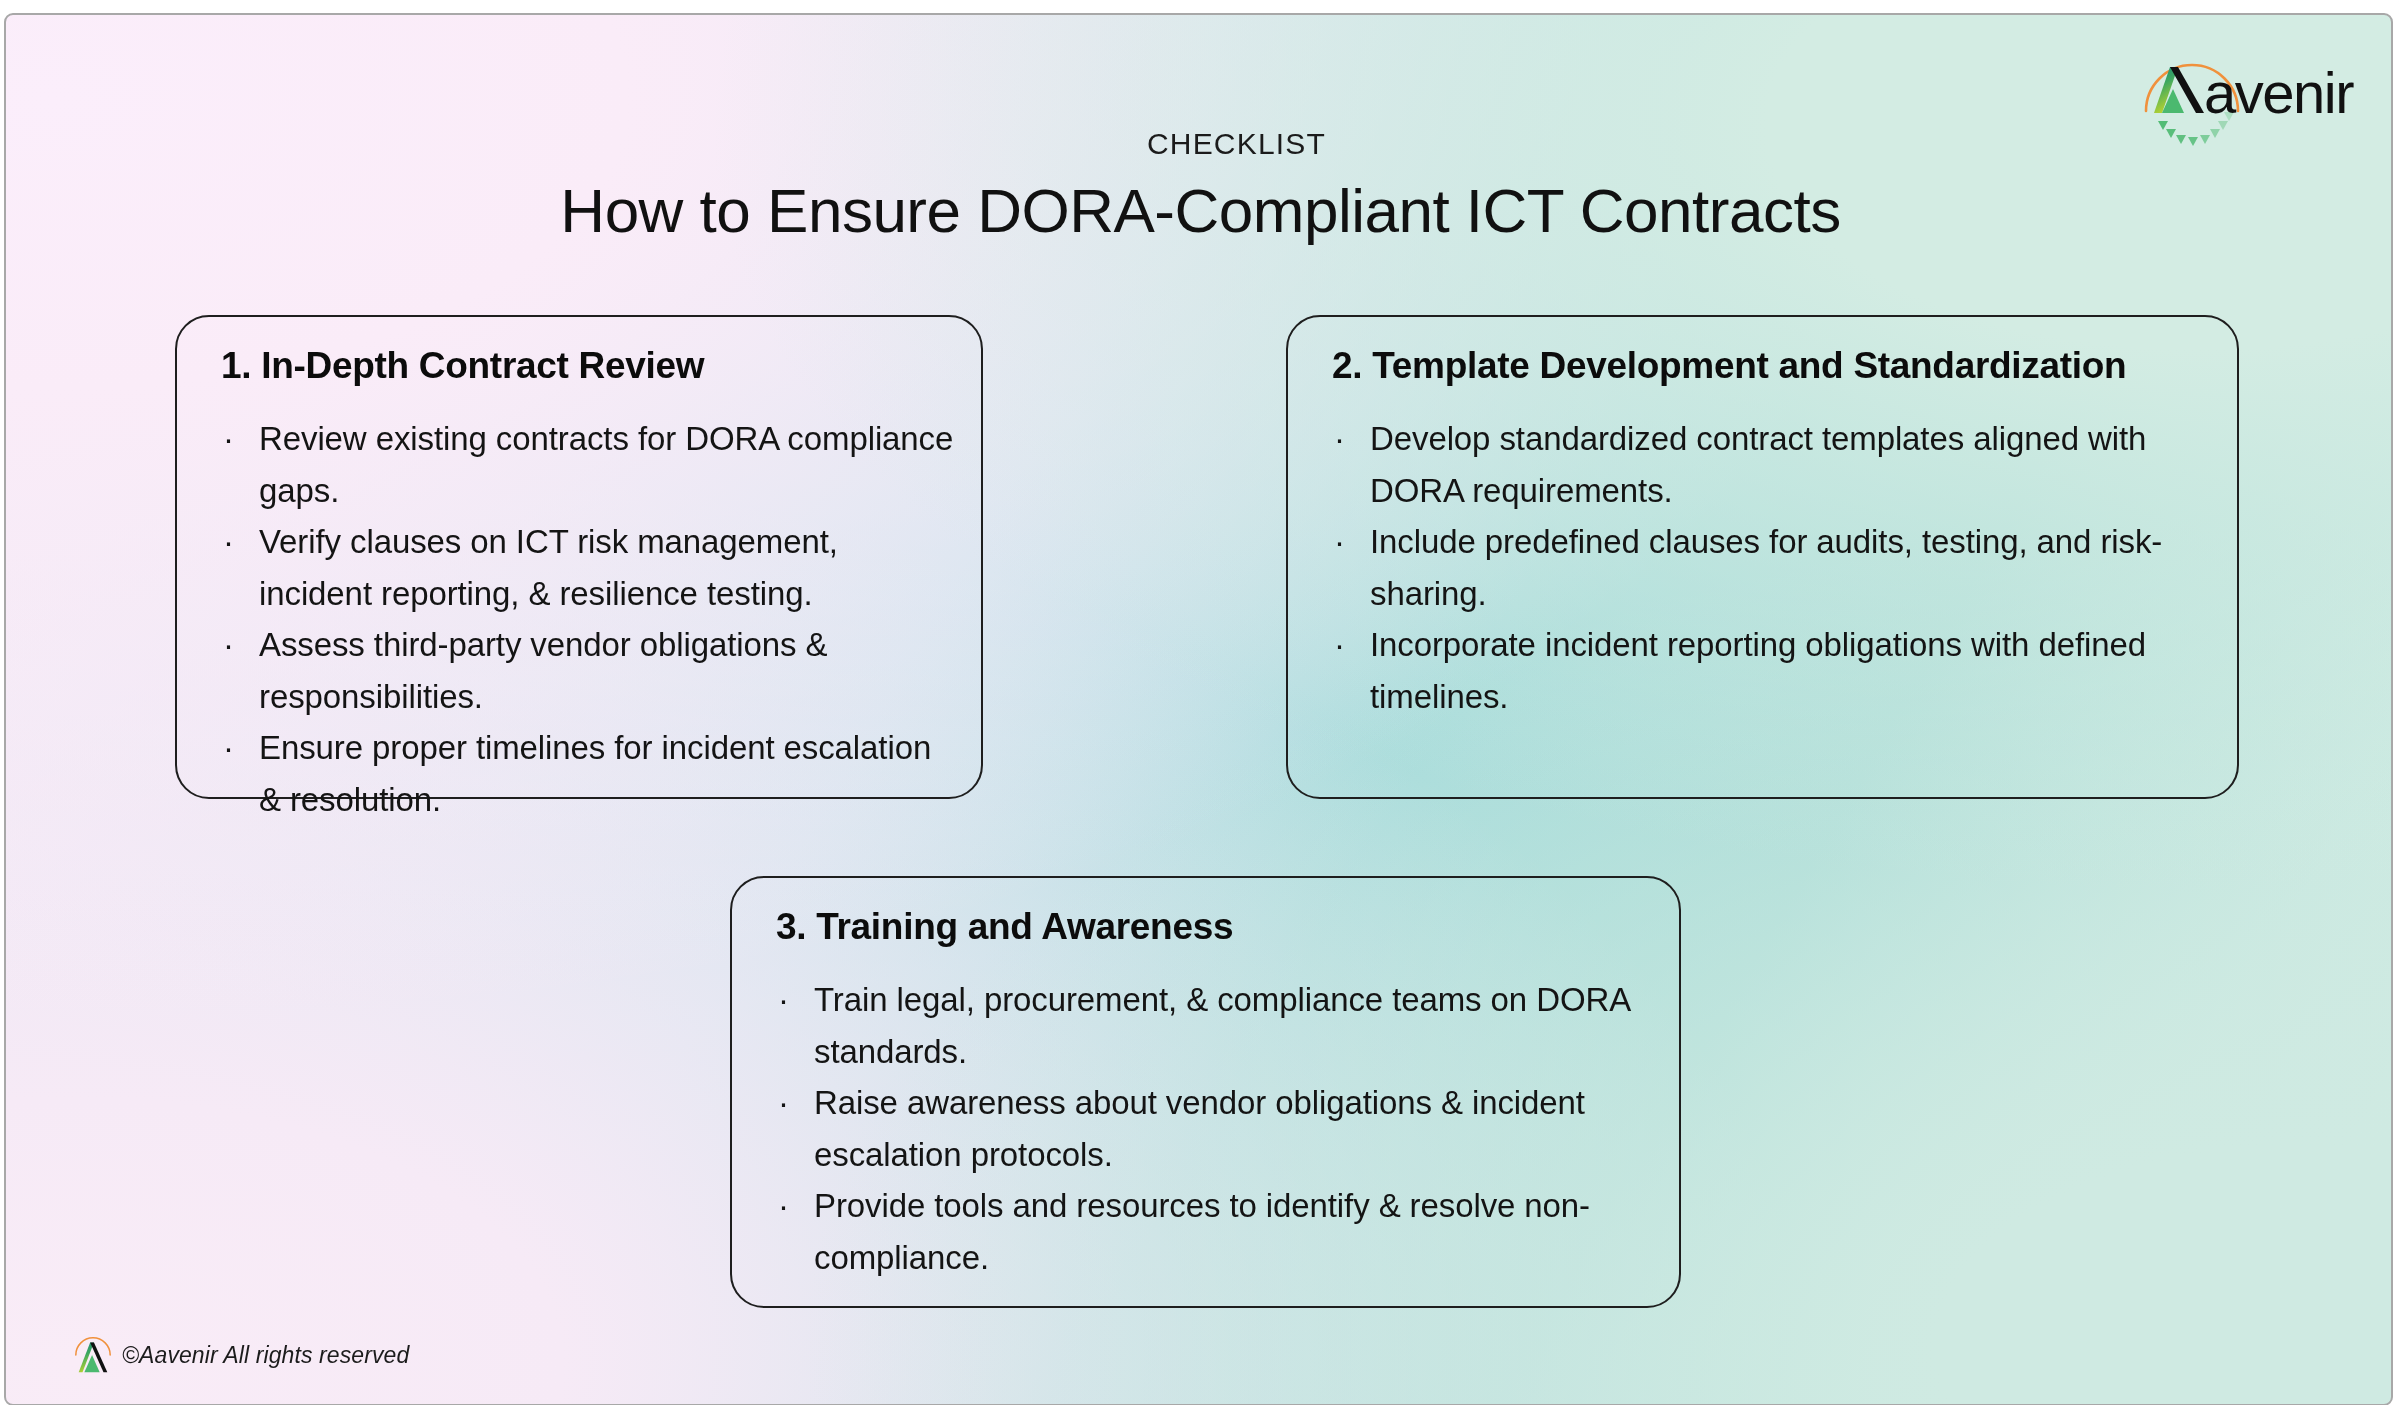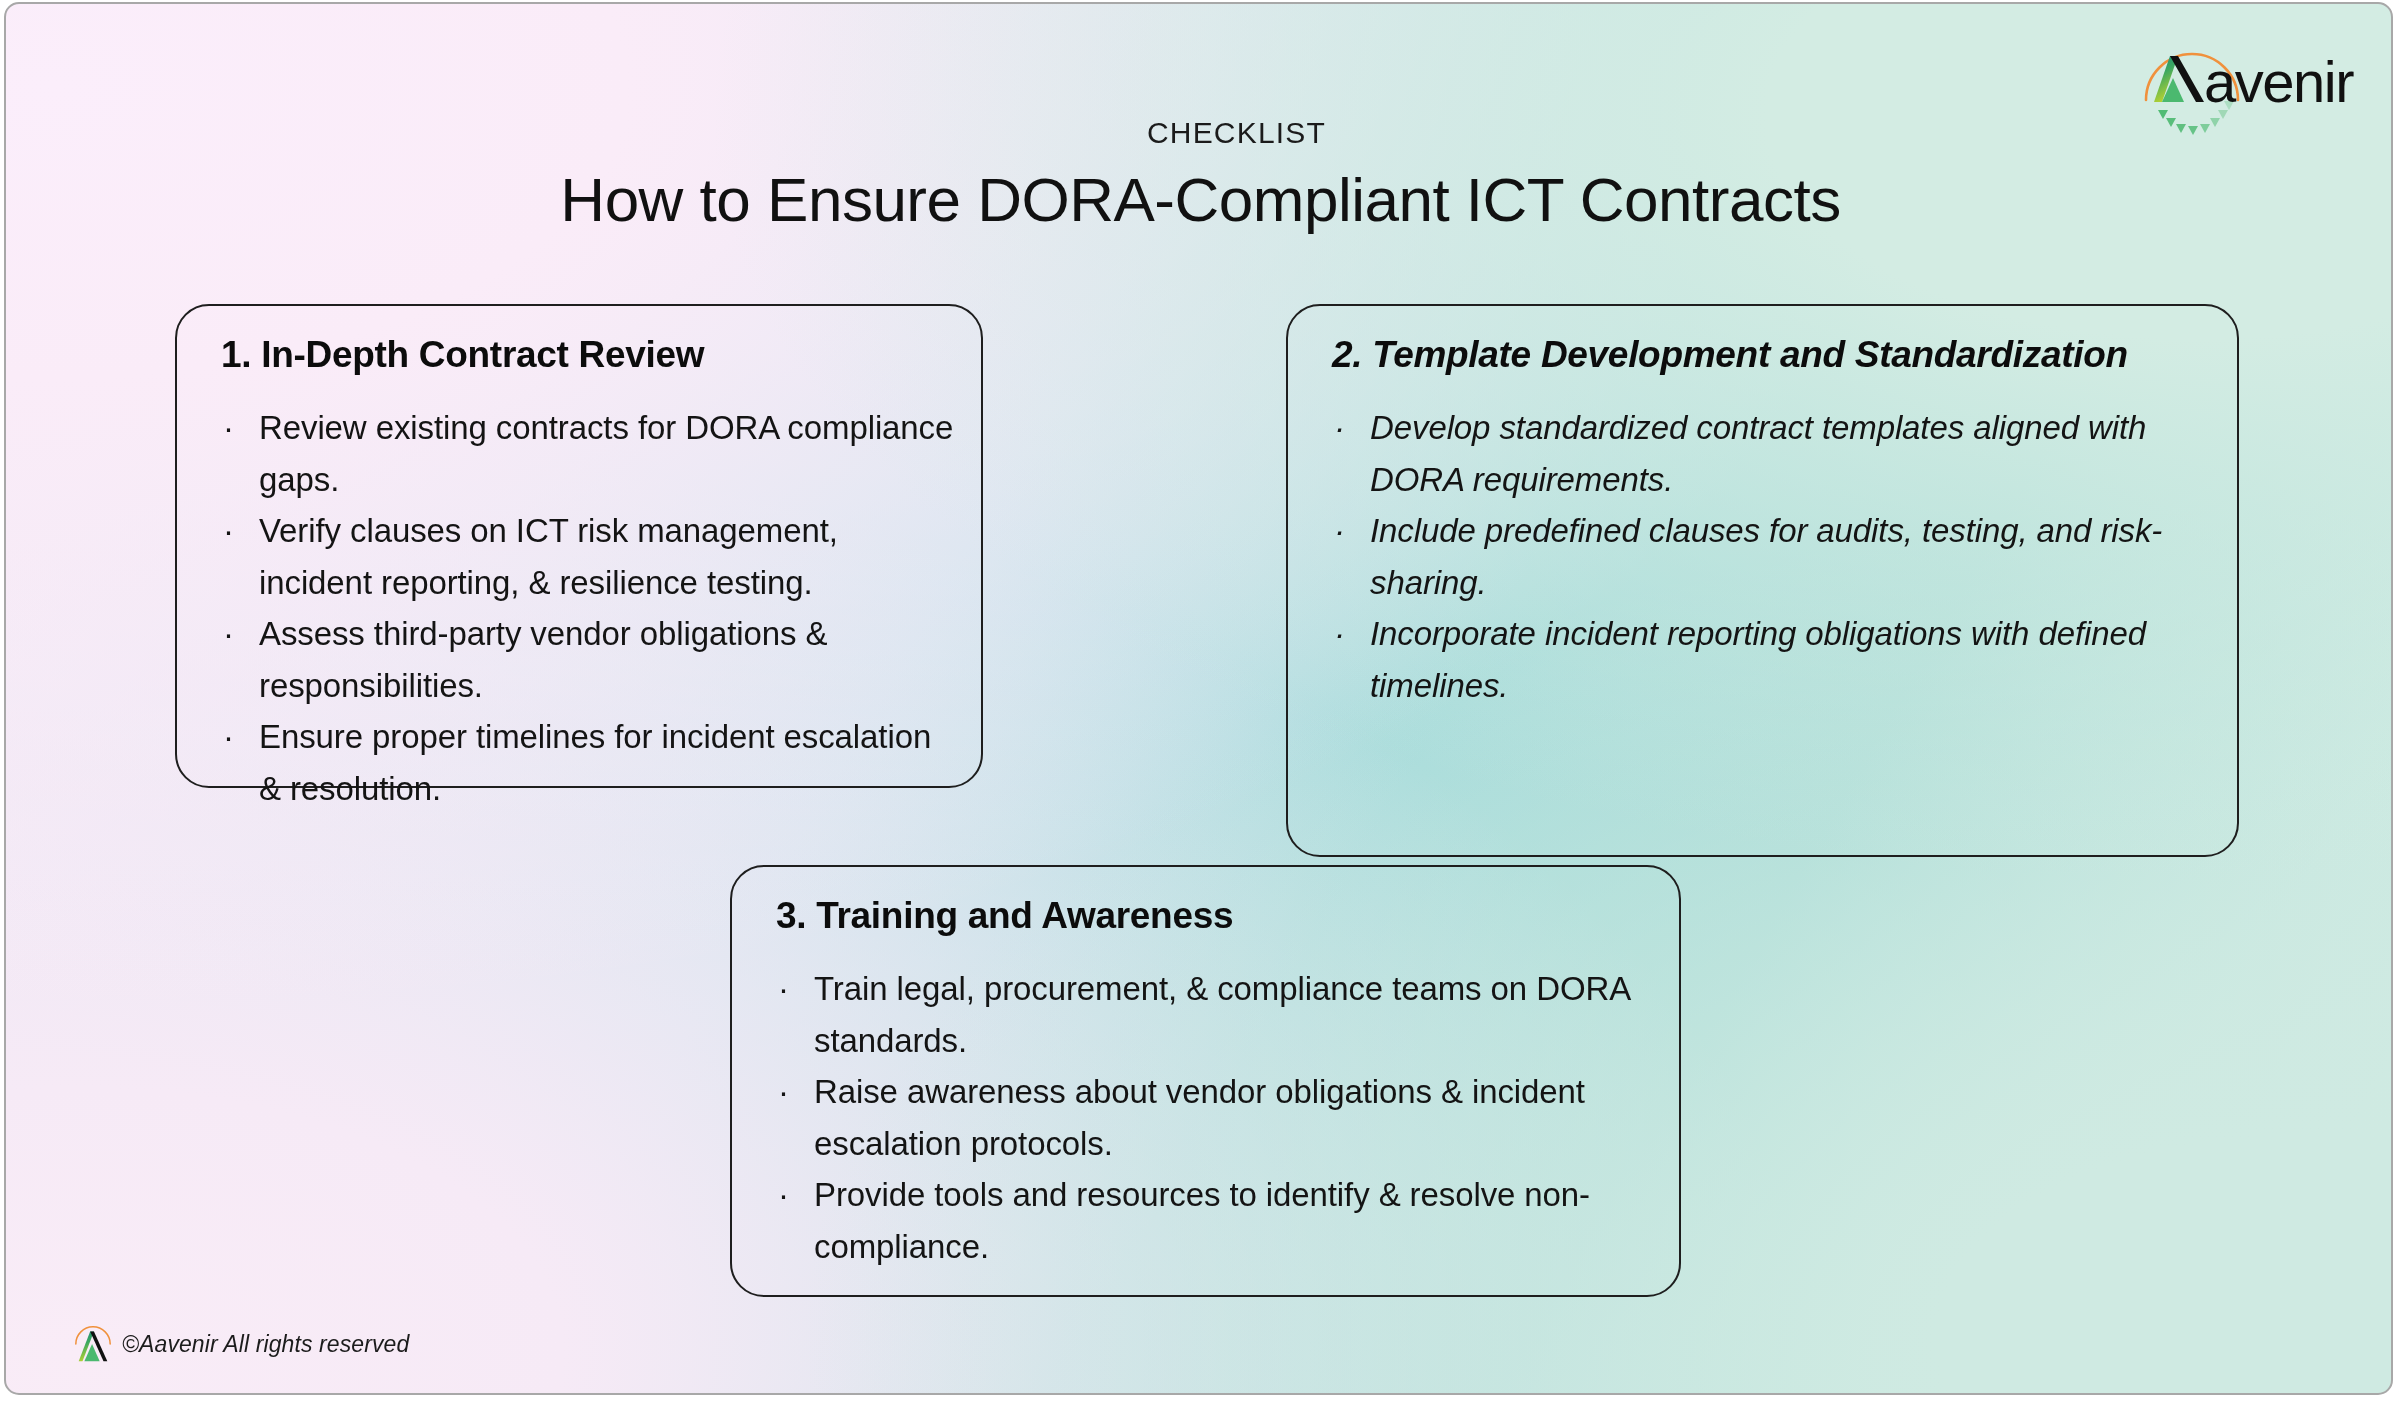--- a/index.html
+++ b/index.html
@@ -12,25 +12,25 @@
     height: 1405px;
     overflow: hidden;
     font-family: "Liberation Sans", sans-serif;
     -webkit-font-smoothing: antialiased;
   }
 
   
   #panel {
     position: absolute;
     left: 4px;
-    top: 2px;
+    top: 13px;
     width: 2389px;
     height: 1393px;
     border: 2px solid #a8a8a8;
-    border-radius: 15px;
+    border-radius: 9px;
     box-sizing: border-box;
     overflow: hidden;
     background:
       radial-gradient(130% 115% at 92% 8%, #d3ece3 0%, #d3ece3 14%, rgba(211,236,227,0) 48%),
       radial-gradient(125% 120% at 96% 96%, #cfeae2 0%, #cfeae2 12%, rgba(207,234,226,0) 50%),
       radial-gradient(150% 130% at 2% 6%, #fbeefb 0%, #faecf8 16%, rgba(250,236,248,0) 52%),
       radial-gradient(145% 135% at 3% 97%, #f9ecf7 0%, #f6eaf6 14%, rgba(246,234,246,0) 50%),
       linear-gradient(120deg, #f7ecf7 0%, #e6e6f3 19%, #c9e3ec 40%, #a8dcdb 58%, #a6dbd6 72%, #c6e8e0 88%, #d4ecE4 100%);
   }
 
@@ -72,21 +72,21 @@
   }
 
   
   .card {
     position: absolute;
     box-sizing: border-box;
     border: 2.4px solid #1e1e1e;
     border-radius: 34px;
   }
   #card-1 { left: 169px;  top: 300px; width: 808px;  height: 484px; }
-  #card-2 { left: 1280px; top: 300px; width: 953px;  height: 553px; font-style: italic; }
+  #card-2 { left: 1280px; top: 300px; width: 953px;  height: 484px; }
   #card-3 { left: 724px;  top: 861px; width: 951px;  height: 432px; }
 
   .card-title {
     position: absolute;
     left: 44px;
     top: 28px;
     right: 22px;
     font-size: 37px;
     font-weight: 700;
     letter-spacing: -0.3px;

